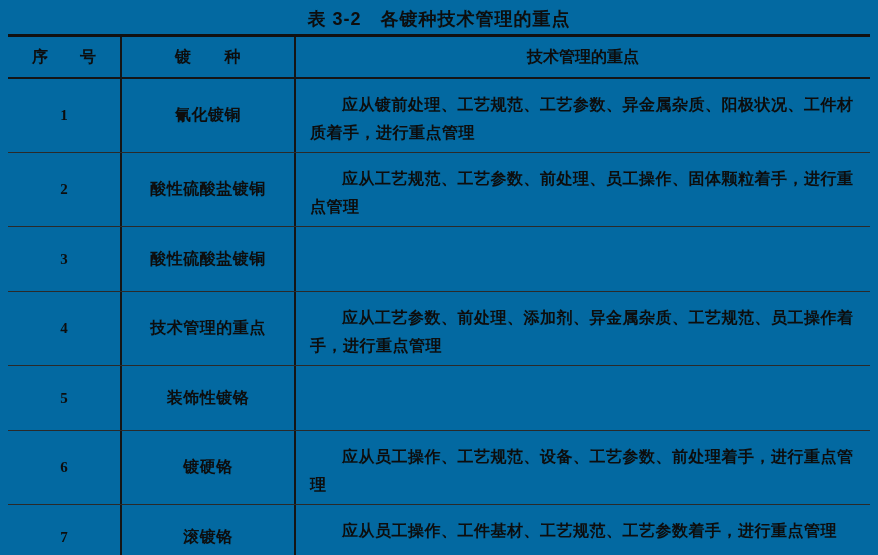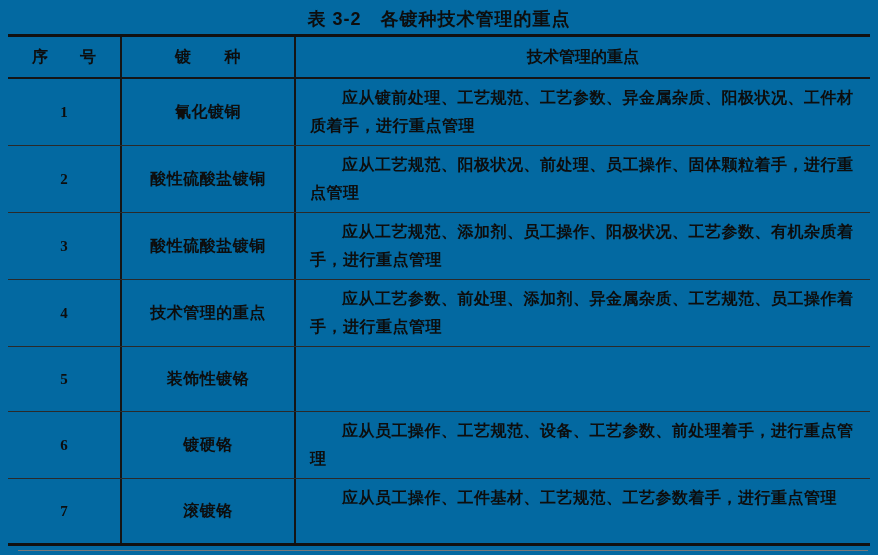--- a/index.html
+++ b/index.html
@@ -66,21 +66,21 @@
   .c2 { border-right: 2px solid #151515; font-size: 16px; letter-spacing: 0.5px; text-align: center; }
   .header .cell {
     height: 40px;
     display: flex;
     align-items: center;
     justify-content: center;
     font-size: 16px;
     font-weight: 700;
   }
   .body .c3 {
-    padding: 5px 12px 5px 14px;
+    padding: 12px 12px 5px 14px;
     font-size: 16px;
     font-weight: 700;
     line-height: 28px;
     text-indent: 2em;
     letter-spacing: 0.5px;
     display: block;
   }
   .body .cell {
     min-height: 64px;
   }
@@ -103,27 +103,26 @@
 
     <div class="trow body">
       <div class="cell c1">1</div>
       <div class="cell c2">氰化镀铜</div>
       <div class="cell c3">应从镀前处理、工艺规范、工艺参数、异金属杂质、阳极状况、工件材质着手，进行重点管理</div>
     </div>
 
     <div class="trow body">
       <div class="cell c1">2</div>
       <div class="cell c2">酸性硫酸盐镀铜</div>
-      <div class="cell c3">应从工艺规范、阳极状况、前处理、员工操作、固体颗粒着手，进行重点管理</div>
+      <div class="cell c3">应从工艺规范、工艺参数、前处理、员工操作、固体颗粒着手，进行重点管理</div>
     </div>
 
     <div class="trow body">
       <div class="cell c1">3</div>
       <div class="cell c2">酸性硫酸盐镀铜</div>
-      <div class="cell c3">应从工艺规范、添加剂、员工操作、阳极状况、工艺参数、有机杂质着手，进行重点管理</div>
     </div>
 
     <div class="trow body">
       <div class="cell c1">4</div>
       <div class="cell c2">技术管理的重点</div>
       <div class="cell c3">应从工艺参数、前处理、添加剂、异金属杂质、工艺规范、员工操作着手，进行重点管理</div>
     </div>
 
     <div class="trow body">
       <div class="cell c1">5</div>

